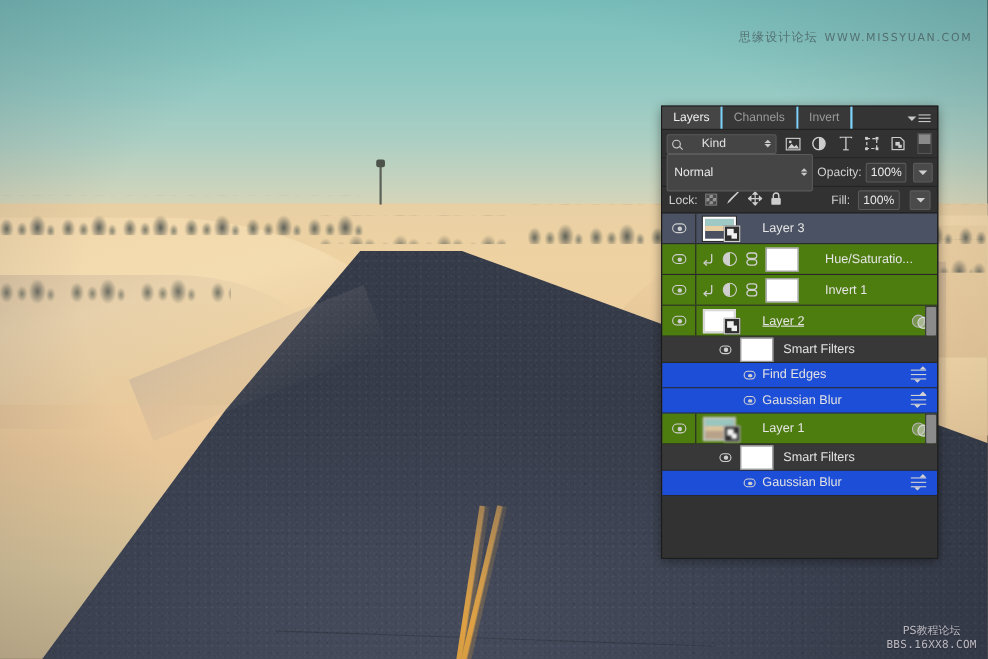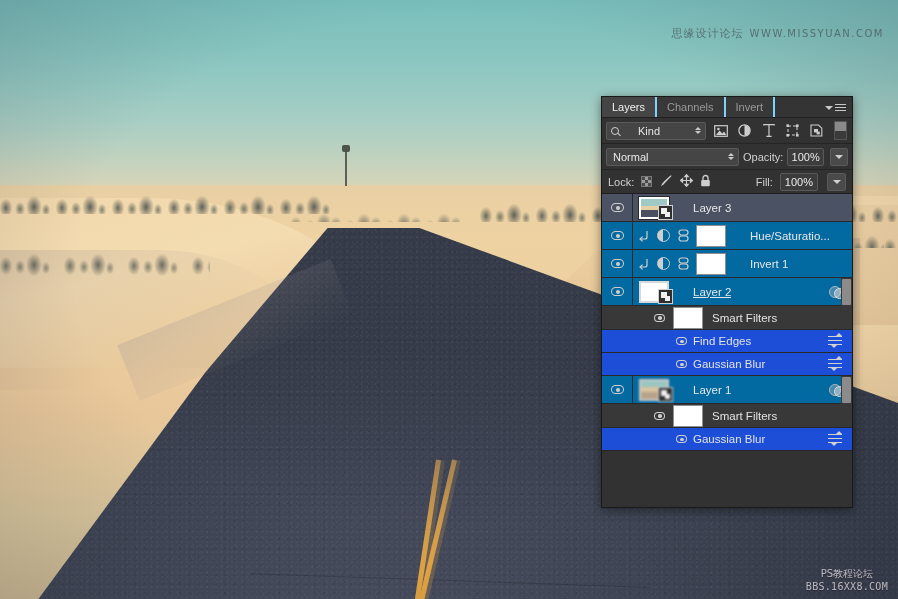--- a/index.html
+++ b/index.html
@@ -194,21 +194,21 @@
     border:1px solid #555; margin-left:auto; margin-right:1px;
   }
 
   
   .blendbar{
     height:26px; display:flex; align-items:center; padding:0 4px; gap:4px;
     background:#323232; border-bottom:1px solid #242424;
   }
   .blend-select{
     width:140px;height:18px;background:#454545;border:1px solid #5a5a5a;border-radius:2px;
-    display:flex;align-items:center;padding:0 6px;color:#e8e8e8;font-size:11px;position:relative;
+    display:flex;align-items:center;padding:16px 6px;color:#e8e8e8;font-size:11px;position:relative;
   }
   .lbl{ color:#d0d0d0; font-size:11px; }
   .numfield{
     height:18px;background:#3c3c3c;border:1px solid #5a5a5a;border-radius:2px;
     display:flex;align-items:center;justify-content:center;color:#eaeaea;font-size:11px;
     min-width:36px;padding:0 4px;
   }
   .drop-btn{
     width:19px;height:18px;background:#4a4a4a;border:1px solid #5a5a5a;border-radius:2px;
     display:flex;align-items:center;justify-content:center;margin-left:2px;
@@ -223,21 +223,21 @@
   .checkerbox{
     width:11px;height:11px;
     background-image:linear-gradient(45deg,#9a9a9a 25%,transparent 25%,transparent 75%,#9a9a9a 75%),
                      linear-gradient(45deg,#9a9a9a 25%,#4a4a4a 25%,#4a4a4a 75%,#9a9a9a 75%);
     background-size:6px 6px; background-position:0 0,3px 3px; border:1px solid #777;
   }
   
   .layerlist{ flex:1; background:#323232; overflow:hidden; position:relative; }
   .row{
     display:flex; align-items:center; height:28px; position:relative;
-    border-bottom:1px solid #282828; background:#0369a1;
+    border-bottom:1px solid #282828; background:#4d7c0f;
   }
   .row.selected{ background:#4a5263; }
   .row.sub{ height:24px; background:#383838; }
   .row.sub2{ height:23px; background:#1d4ed8; }
   .eyecell{ width:31px; height:100%; display:flex; align-items:center; justify-content:center;
             border-right:1px solid #282828; flex:none; }
   .eye{ width:13px;height:9px;border:1.3px solid #cfcfcf;border-radius:50% 50% 50% 50%/70% 70% 70% 70%; position:relative;}
   .eye:after{content:"";position:absolute;left:4px;top:2.1px;width:4.4px;height:4.4px;border-radius:50%;background:#cfcfcf;}
   .eye.small{ width:11px;height:8px;}
   .eye.small:after{left:3.3px;top:1.7px;width:3.6px;height:3.6px;}

